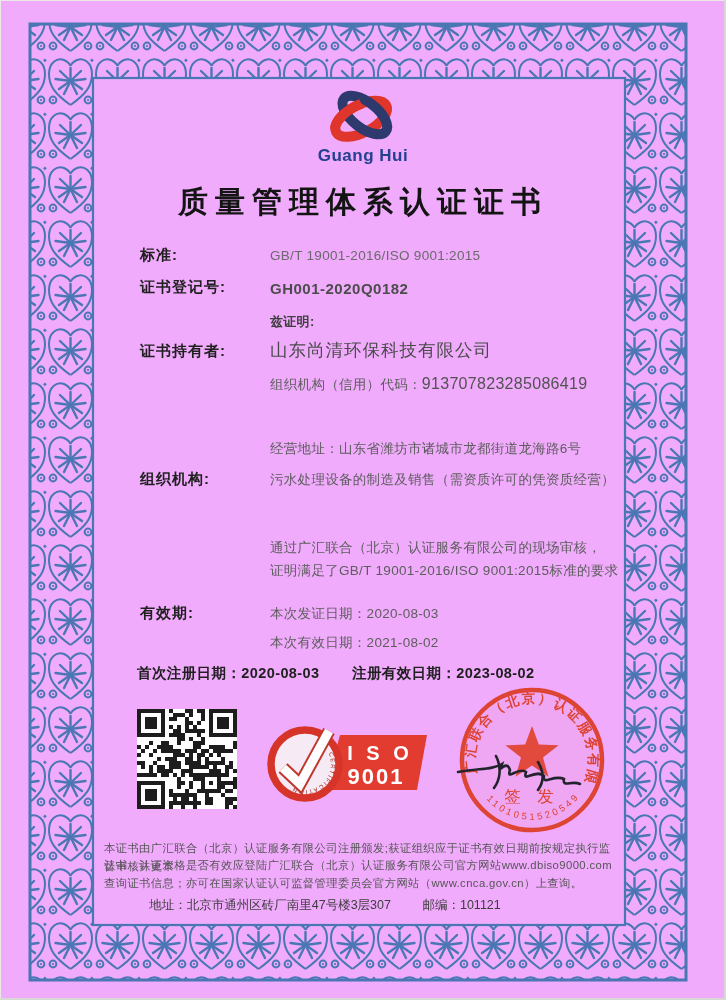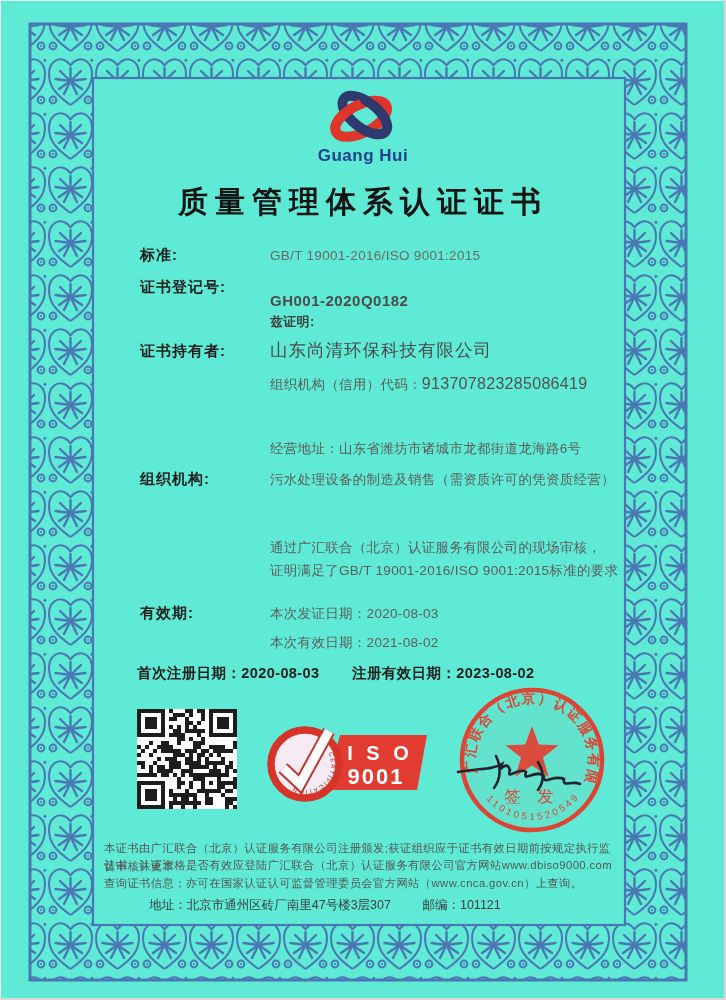--- a/index.html
+++ b/index.html
@@ -1,29 +1,29 @@
 <!DOCTYPE html>
 <html><head>
 <meta charset="utf-8">
 <style>
   html,body{margin:0;padding:0;background:#e9e9e7;}
-  .page{position:relative;width:726px;height:1000px;background:#5eead4;overflow:hidden;
+  .page{position:relative;width:726px;height:1000px;background:#f0abfc;overflow:hidden;
         font-family:"Liberation Sans","DejaVu Sans",sans-serif;color:#222;
         box-shadow:inset -2px -2px 0 #d8d8d4, inset 1px 1px 0 #eceae6;}
   .abs{position:absolute;}
   .borderframe{left:0;top:0;width:726px;height:1000px;pointer-events:none;}
   .logo{left:308px;top:84px;width:110px;height:64px;}
   .brand{left:0;top:146px;width:726px;text-align:center;font-size:17px;font-weight:bold;
          color:#24418f;letter-spacing:0.5px;}
   .title{left:0;top:182px;width:726px;text-align:center;font-size:30px;font-weight:bold;
          color:#141414;letter-spacing:7px;}
   .lab{left:140px;font-size:15px;font-weight:bold;color:#1f1f1f;letter-spacing:1px;}
   .val{left:270px;font-size:13.5px;color:#5d5d5d;letter-spacing:0.3px;}
   .v-std{top:248px;color:#6a6a6a;}
-  .v-regno{top:292px;font-size:15px;font-weight:bold;color:#4c4c4c;letter-spacing:0.5px;}
+  .v-regno{top:280px;font-size:15px;font-weight:bold;color:#4c4c4c;letter-spacing:0.5px;}
   .v-hereby{top:313px;font-size:13px;font-weight:bold;color:#3f3f3f;}
   .v-holder{top:338px;font-size:17.5px;color:#4a4a4a;font-weight:500;letter-spacing:1px;}
   .v-org{top:375px;}
   .v-org .num{font-size:16px;color:#525252;}
   .v-raddr{top:408px;}
   .v-baddr{top:440px;}
   .v-scope{top:471px;}
   .v-audit{top:536px;line-height:23px;}
   .v-issue{top:605px;}
   .v-valid{top:634px;}

